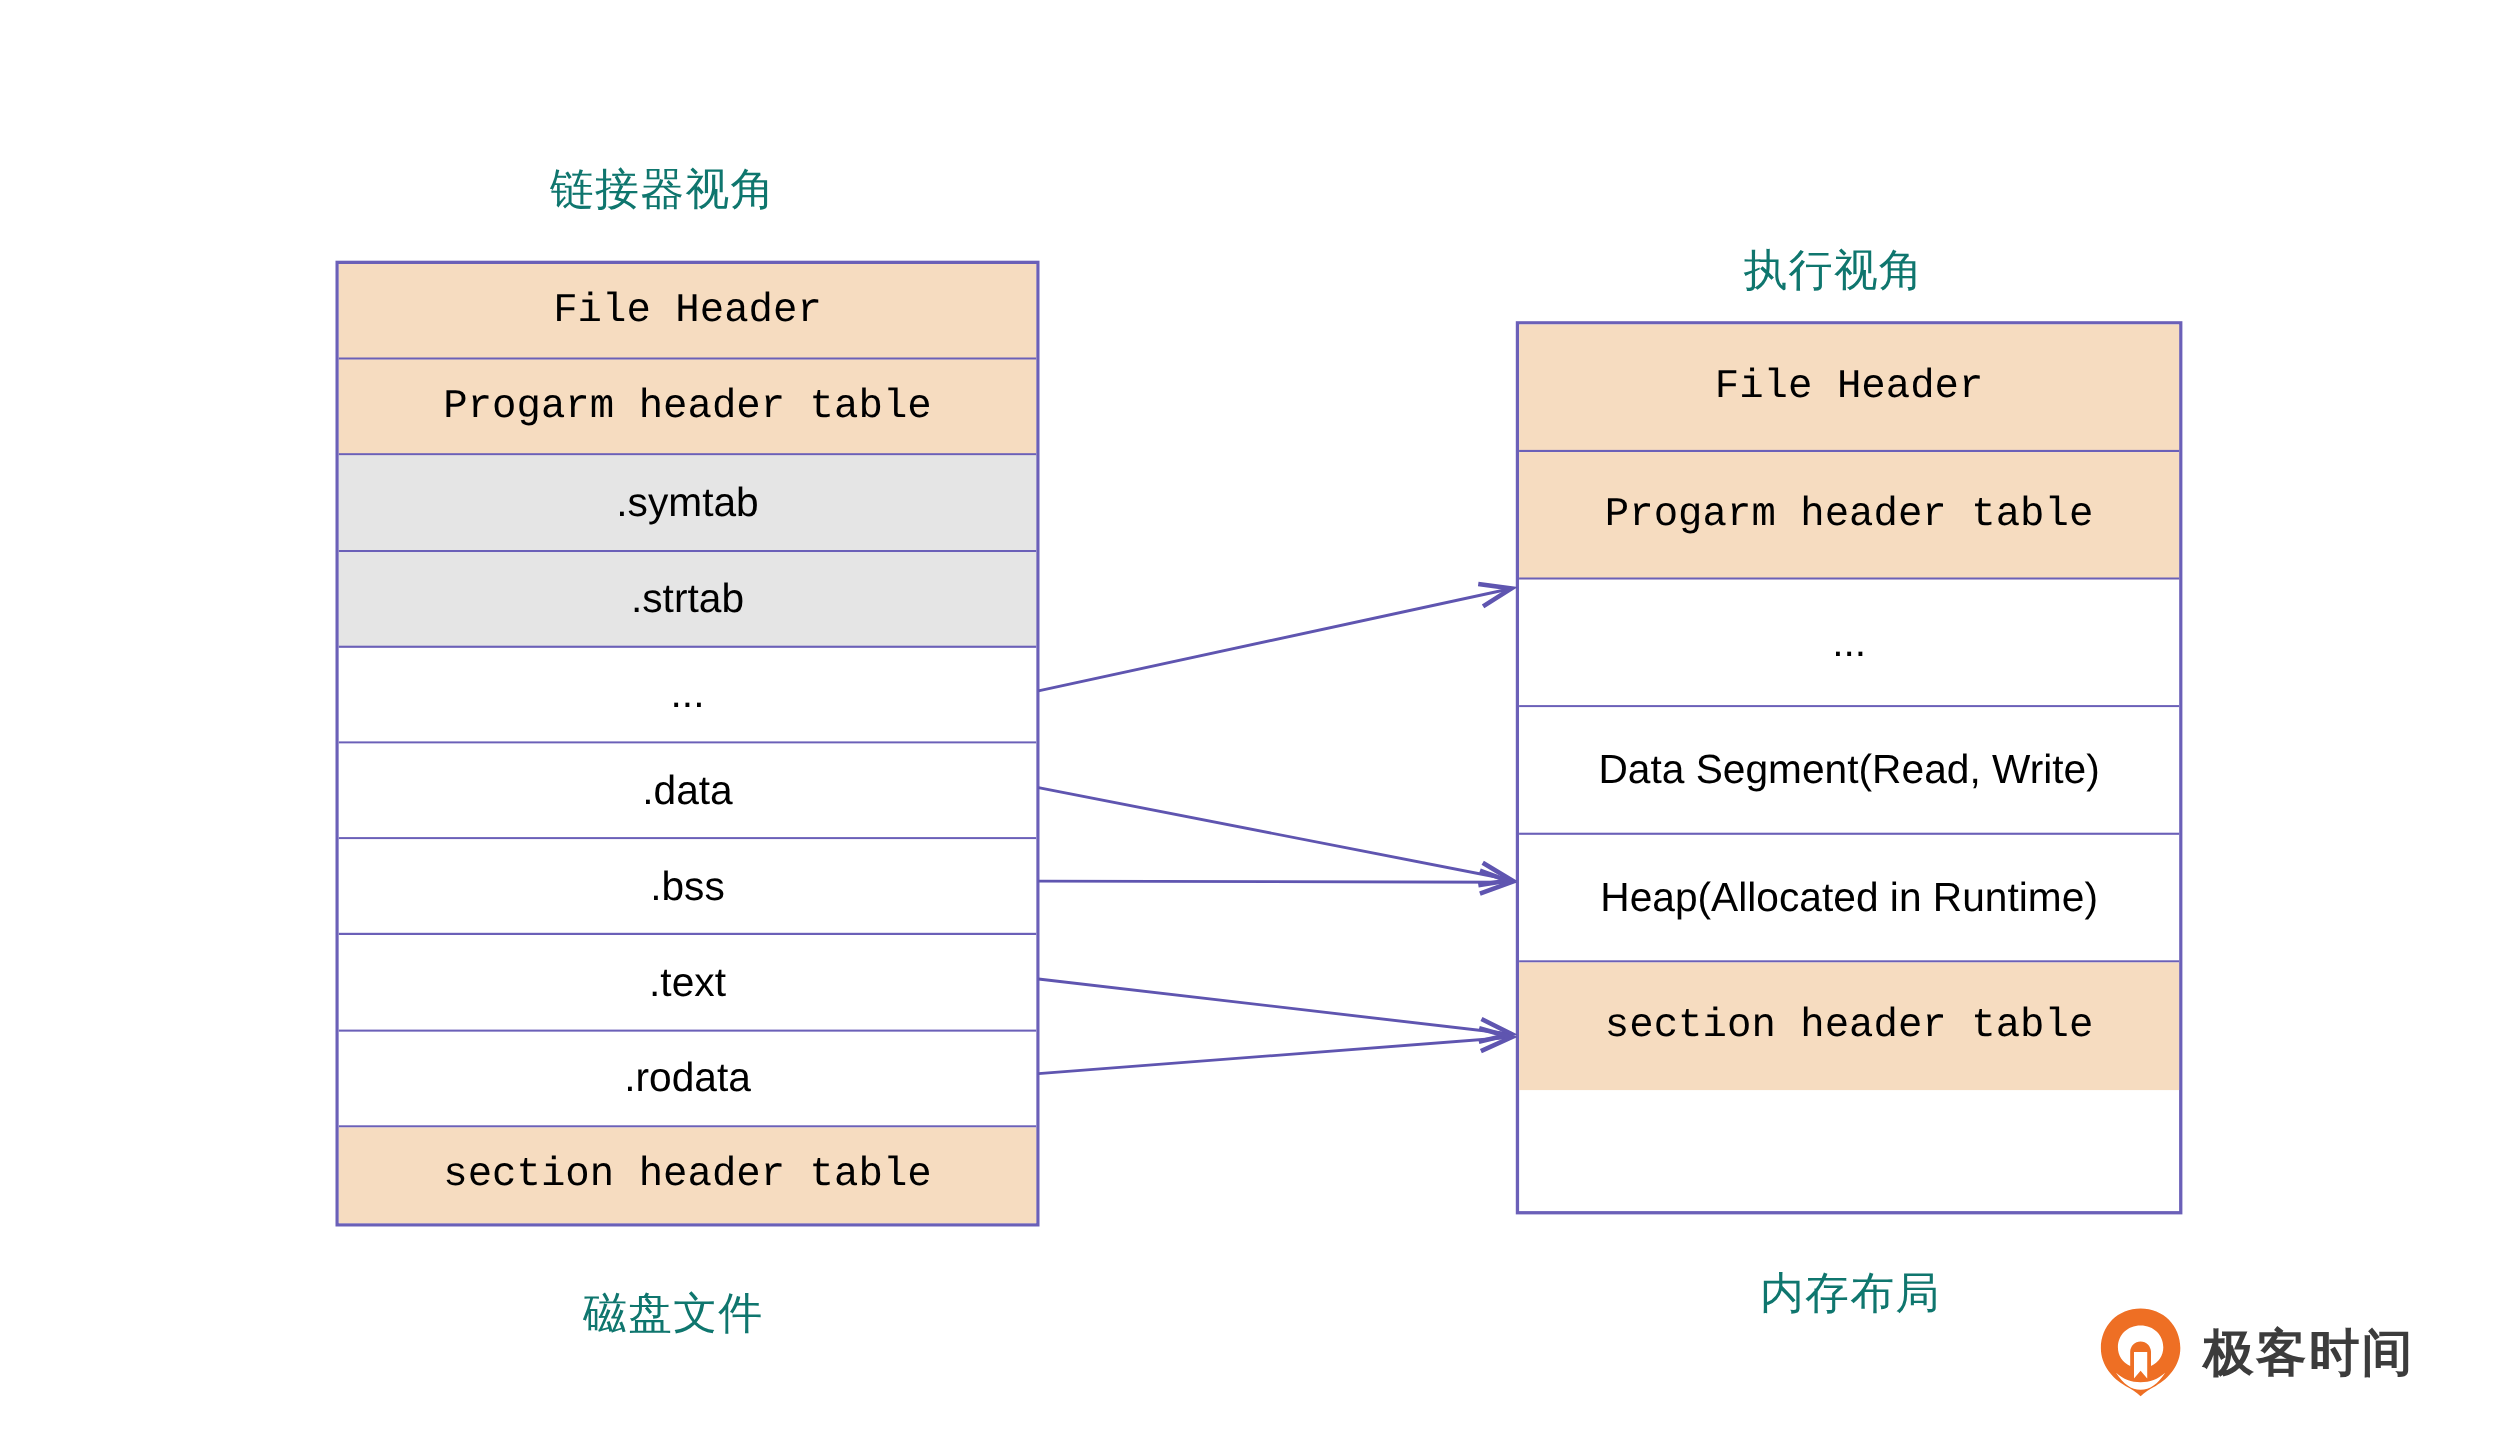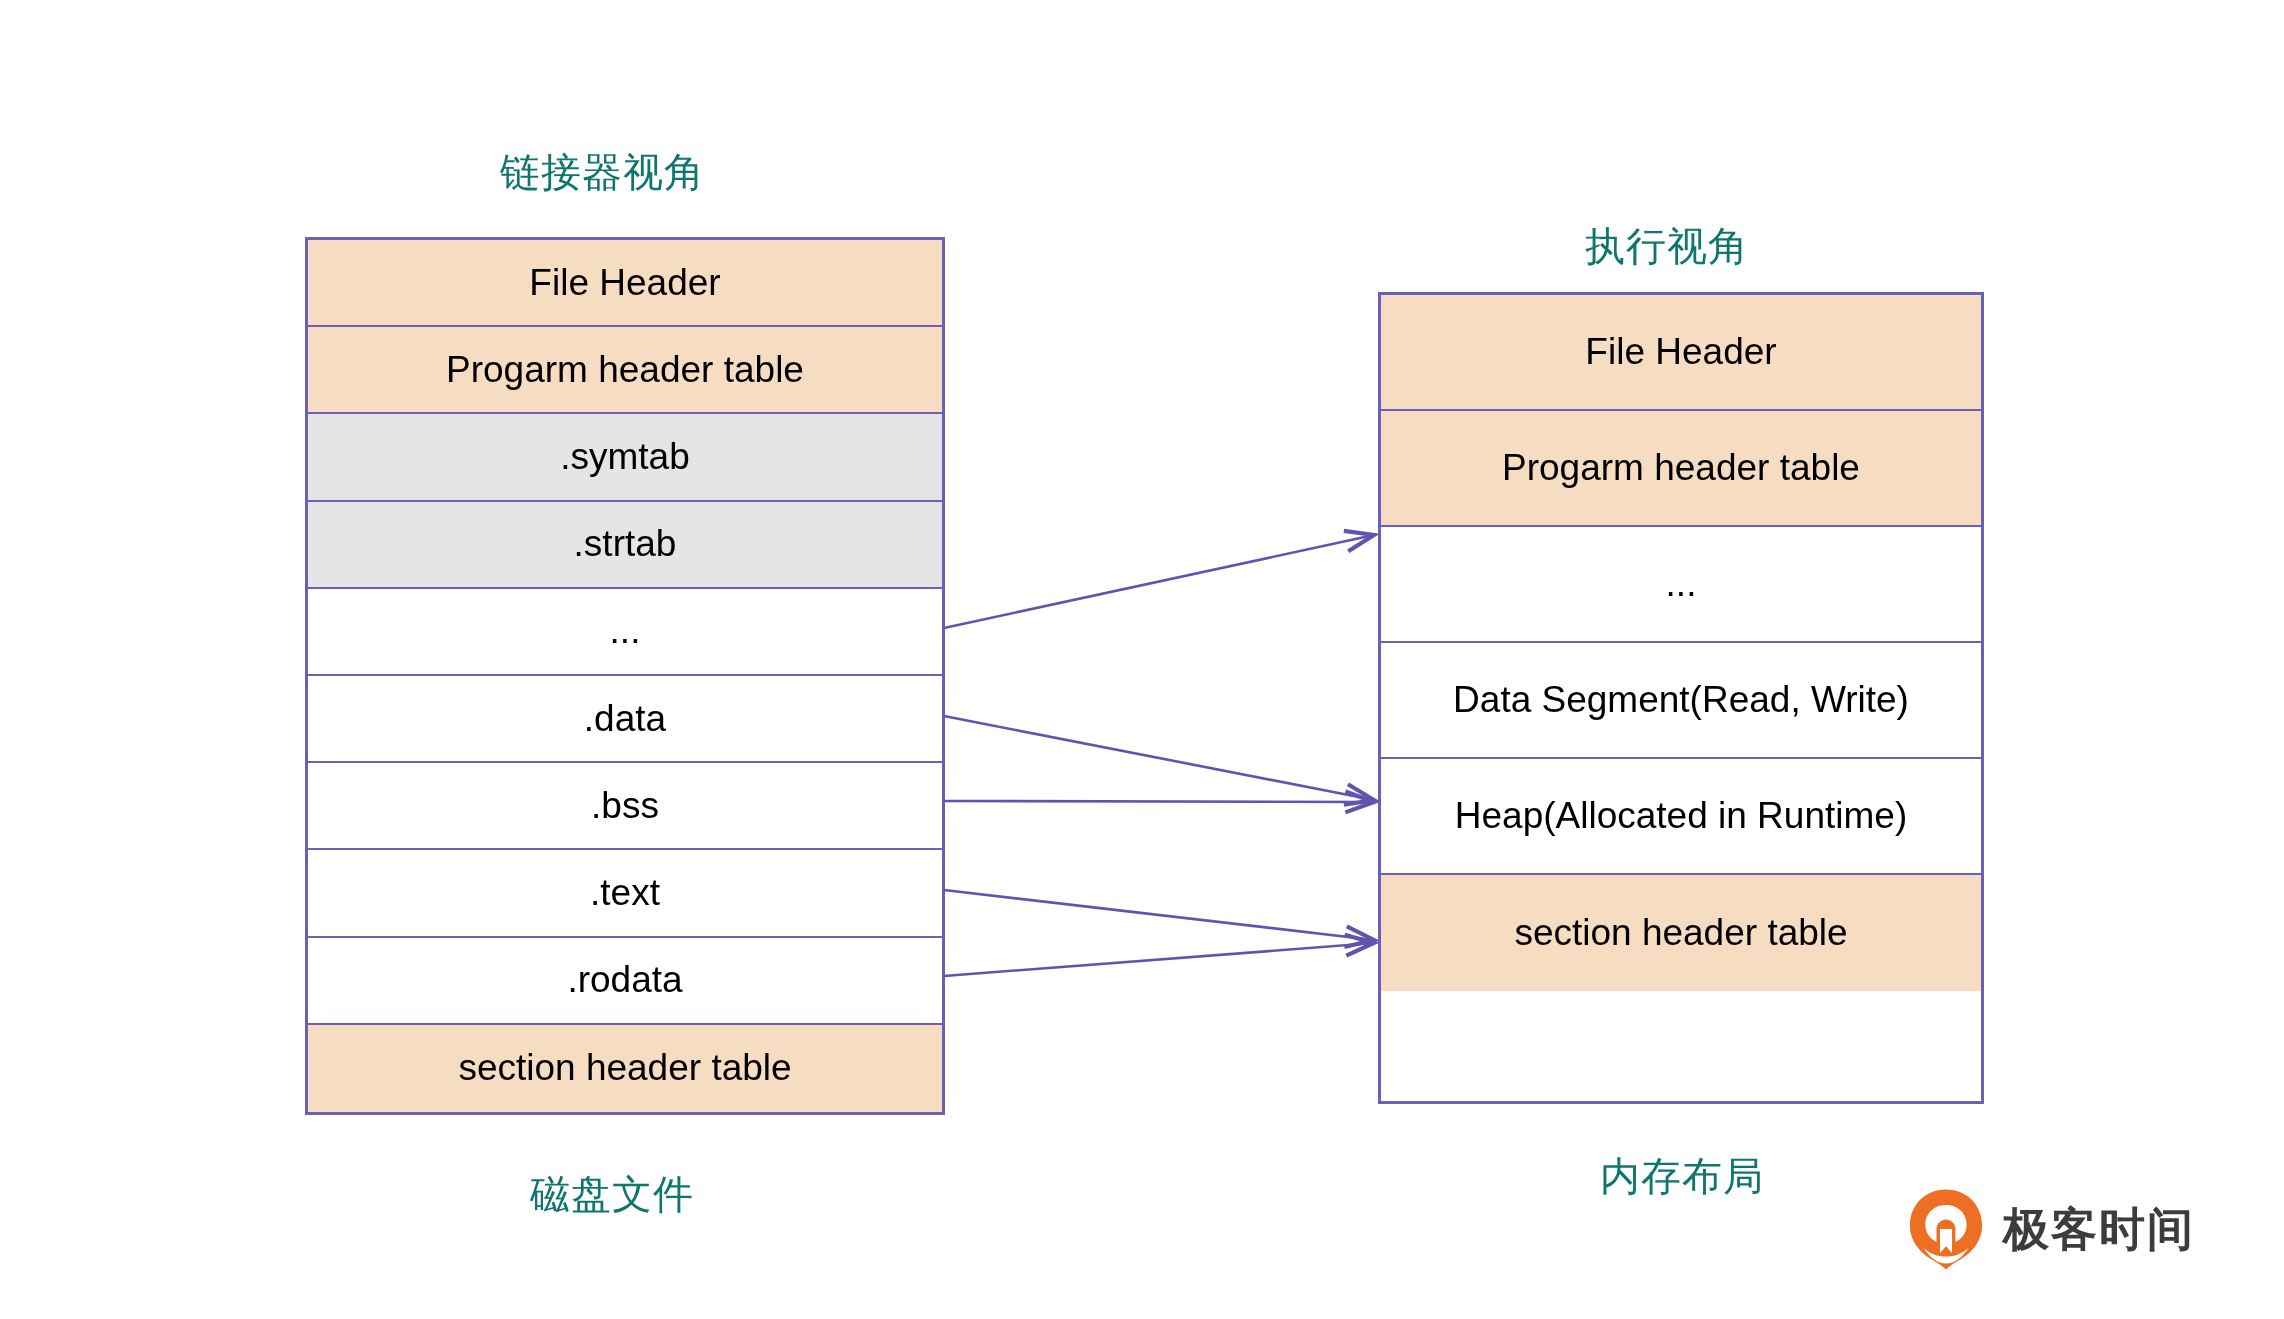--- a/index.html
+++ b/index.html
@@ -63,21 +63,21 @@
     border-bottom: 2px solid #6B60B8;
     display: flex;
     align-items: center;
     justify-content: center;
     color: #000000;
     font-size: 37px;
     white-space: nowrap;
     background: #ffffff;
   }
   .mem-row:last-child { border-bottom: none; }
-  .mem-row.peach  { background: #F6DCC0; }
+  .mem-row.peach  { background: #F6DCC0; font-family: Liberation Mono, monospace; }
   .mem-row.purple { background: #e5e5e5; }
   .mem-row.plain  { background: #ffffff; }
 
   
   #linker-table .mem-row { height: 87.8px; }
 
   
   #exec-table .mem-row { height: 116px; }
 
   

